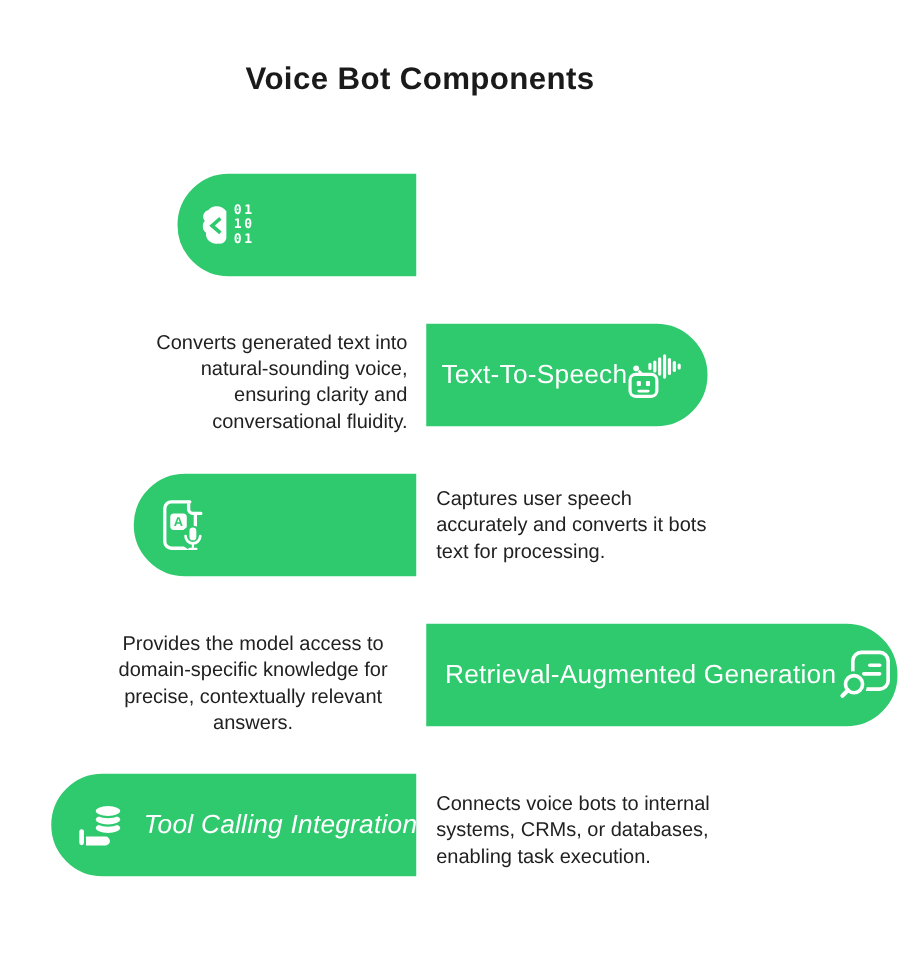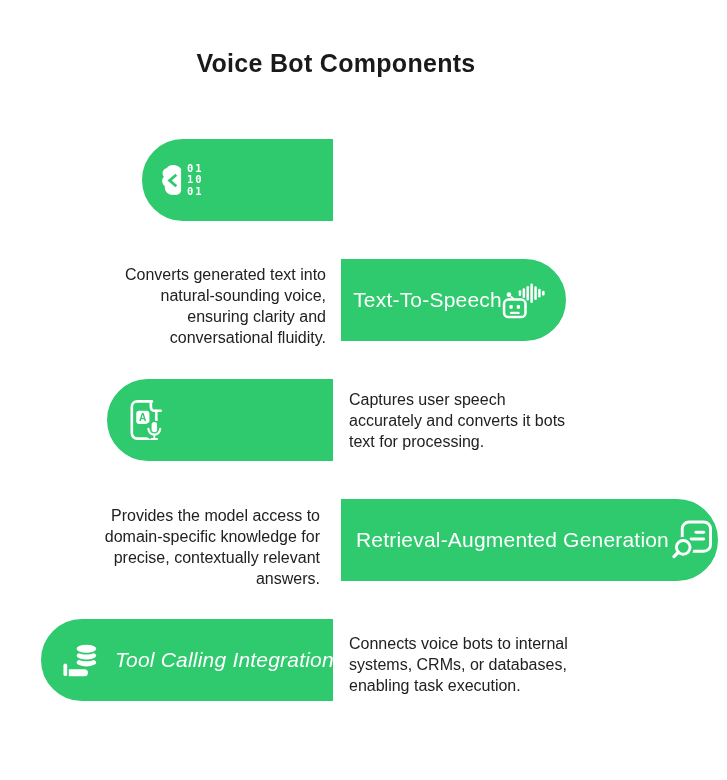--- a/index.html
+++ b/index.html
@@ -33,21 +33,21 @@
     line-height:11.5px; letter-spacing:2px; white-space:pre-line; color:#ffffff;
   }
   
   #card-1 { left:138px; top:135px; width:199px; padding-left:20px; gap:20px; }
   #desc-1 { left:349px; top:144px; width:262px; }
   #card-2 { left:337px; top:255px; width:233px; padding:0 20px 0 15px; justify-content:center; }
   #desc-2 { left:96px;  top:264px; width:230px; }
   #card-3 { left:103px; top:375px; width:234px; padding-left:20px; gap:16px; }
   #desc-3 { left:349px; top:389px; width:272px; }
   #card-4 { left:337px; top:495px; width:385px; padding:0 18px 0 15px; justify-content:space-between; }
-  #desc-4 { left:85px;  top:505px; width:235px; }
+  #desc-4 { left:85px;  top:505px; width:235px;text-align:center; }
   #card-5 { left:37px;  top:615px; width:300px; padding-left:20px; gap:13px;font-style:italic; }
   #desc-5 { left:349px; top:633px; width:272px; }
 </style>
 </head>
 <body>
 
 <div class="canvas">
 
   <h1 class="title">Voice Bot Components</h1>
 

